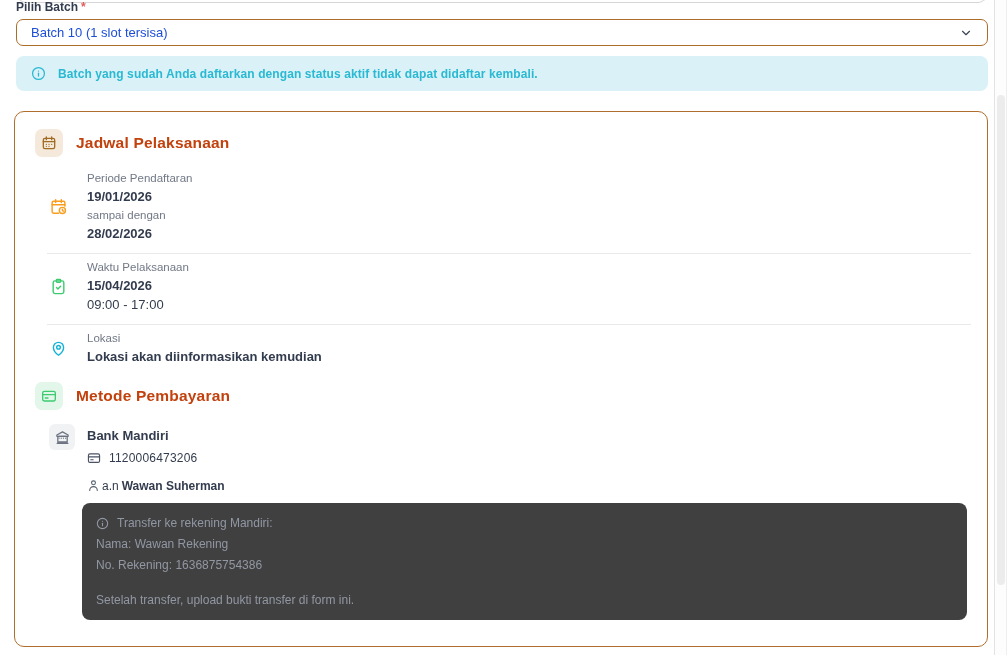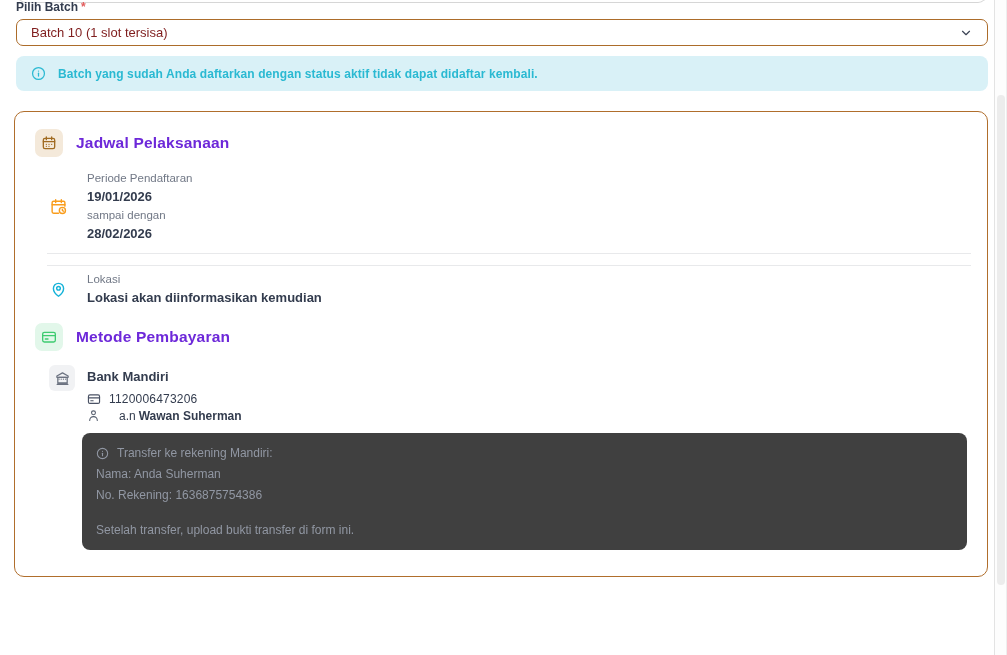--- a/index.html
+++ b/index.html
@@ -11,55 +11,55 @@
   
   .top-remnant { position:absolute; left:17px; top:-6px; width:970px; height:9px;
     border:1px solid #d6d6d6; border-top:none; border-radius:0 0 9px 9px; }
 
   .field-label { font-size:12px; font-weight:bold; color:#333c4e; }
   .req { color:#e25c5c; margin-left:3px; }
 
   .select { margin-top:5px; height:27px; width:100%; border:1.5px solid #ac6c2a;
     border-radius:7px; background:#fff; display:flex; align-items:center;
     justify-content:space-between; padding:0 14px; cursor:pointer; }
-  .select-value { font-size:13px; color:#7f1d1d; }
+  .select-value { font-size:13px; color:#1d4ed8; }
   .select svg { width:14px; height:14px; stroke:#3c4456; }
 
   .alert { margin-top:10px; height:35px; background:#d9f1f7; border-radius:8px;
     display:flex; align-items:center; padding:14px 15px; gap:12px; }
   .alert svg { width:15px; height:15px; stroke:#2ab9d2; flex:none; }
   .alert-text { font-size:12px; font-weight:600; color:#2ab9d2; letter-spacing:.1px; }
 
   .card { margin-top:20px; margin-left:-2px; width:974px; border:1px solid #b06e2c;
     border-radius:10px; padding:17px 16px 26px 20px; background:#fff; }
 
   .section-head { display:flex; align-items:center; gap:13px; }
   .icon-box { width:28px; height:28px; border-radius:7px; display:flex;
     align-items:center; justify-content:center; flex:none; }
   .icon-box svg { width:16px; height:16px; }
   .ib-tan { background:#f4e9da; } .ib-tan svg { stroke:#a06b22; }
   .ib-green { background:#e2f7ea; } .ib-green svg { stroke:#3ecb70; }
   .ib-gray { background:#f1f2f4; width:26px; height:26px; border-radius:6px; }
   .ib-gray svg { stroke:#6b7280; width:15px; height:15px; }
-  .section-title { font-size:15.5px; font-weight:600; color:#6d28d9; letter-spacing:.2px; }
+  .section-title { font-size:15.5px; font-weight:600; color:#c2410c; letter-spacing:.2px; }
 
   .entry { display:flex; align-items:center; gap:20px; margin-left:14px; }
   .entry-icon { width:18px; flex:none; display:flex; justify-content:center; }
   .entry-icon svg { width:17px; height:17px; }
   .lbl { font-size:11.5px; color:#717886; line-height:14px; }
   .val-bold { font-size:13px; font-weight:700; color:#333c4e; line-height:17px; margin-top:3px; }
   .val-reg { font-size:13px; color:#333c4e; line-height:17px; margin-top:2px; }
   .divider { height:1px; background:#e8e9eb; margin:11px 0 6px 12px; }
 
   .bank { display:flex; align-items:flex-start; gap:12px; margin-left:14px; margin-top:14px; }
   .bank-name { font-size:13px; font-weight:600; color:#333c4e; line-height:16px; margin-top:4px; }
   .acct-row { display:flex; align-items:center; gap:8px; margin-top:7px; }
   .acct-row svg { width:14px; height:14px; stroke:#4a5264; }
   .acct-num { font-size:12px; font-weight:500; color:#333c4e; letter-spacing:.2px; }
-  .holder-row { display:flex; align-items:center; gap:19px; }
+  .holder-row { display:flex; align-items:center; gap:2px; margin-top:11px; }
   .holder-row svg { width:13px; height:13px; stroke:#555e6e; }
   .holder-prefix { font-size:12px; color:#333c4e; }
   .holder-name { font-size:12px; font-weight:700; color:#333c4e; margin-left:3px; }
 
   .note { margin:9px 4px 0 47px; background:#404040; border-radius:8px;
     padding:12px 14px; color:#9197a3; font-size:12px; line-height:16px; }
   .note-head { display:flex; align-items:center; gap:8px; }
   .note-head svg { width:13px; height:13px; stroke:#9197a3; flex:none; }
   .note-line { margin-top:5px; }
   .note-spacer { height:14px; }
@@ -124,20 +124,34 @@
         <div>
           <div class="lbl">Periode Pendaftaran</div>
           <div class="val-bold">19/01/2026</div>
           <div class="lbl" style="margin-top:3px;">sampai dengan</div>
           <div class="val-bold">28/02/2026</div>
         </div>
       </div>
 
       <div class="divider"></div>
 
+      <div class="entry">
+        <span class="entry-icon">
+          <svg viewBox="0 0 24 24" style="stroke:#3ecb70;">
+              <rect x="4.5" y="4" width="15" height="18" rx="2.5"></rect>
+              <rect x="9" y="2" width="6" height="4" rx="1"></rect>
+              <path d="M9.2 13.5l2 2 3.8-4"></path>
+            </svg>
+        </span>
+        <div>
+          <div class="lbl">Waktu Pelaksanaan</div>
+          <div class="val-bold">15/04/2026</div>
+          <div class="val-reg">09:00 - 17:00</div>
+        </div>
+      </div>
 
       <div class="divider"></div>
 
       <div class="entry">
         <span class="entry-icon">
           <svg viewBox="0 0 24 24" style="stroke:#16b3d9;">
               <path d="M12 21.5s-7.2-5.3-7.2-11A7.2 7.2 0 0 1 19.2 10.5c0 5.7-7.2 11-7.2 11z"></path>
               <circle cx="12" cy="10.3" r="2.6"></circle>
             </svg>
         </span>
@@ -188,21 +202,21 @@
 
           <div class="note" style="margin-left:-5px; width:885px;">
             <div class="note-head">
               <svg viewBox="0 0 24 24">
                   <circle cx="12" cy="12" r="9.5"></circle>
                   <path d="M12 8h.01"></path>
                   <path d="M12 11.5V16"></path>
                 </svg>
               <span>Transfer ke rekening Mandiri:</span>
             </div>
-            <div class="note-line">Nama: Anda Suherman</div>
+            <div class="note-line">Nama: Wawan Rekening</div>
             <div class="note-line">No. Rekening: 1636875754386</div>
             <div class="note-spacer"></div>
             <div class="note-line">Setelah transfer, upload bukti transfer di form ini.</div>
           </div>
         </div>
       </div>
 
     </div>
 
   </div>

